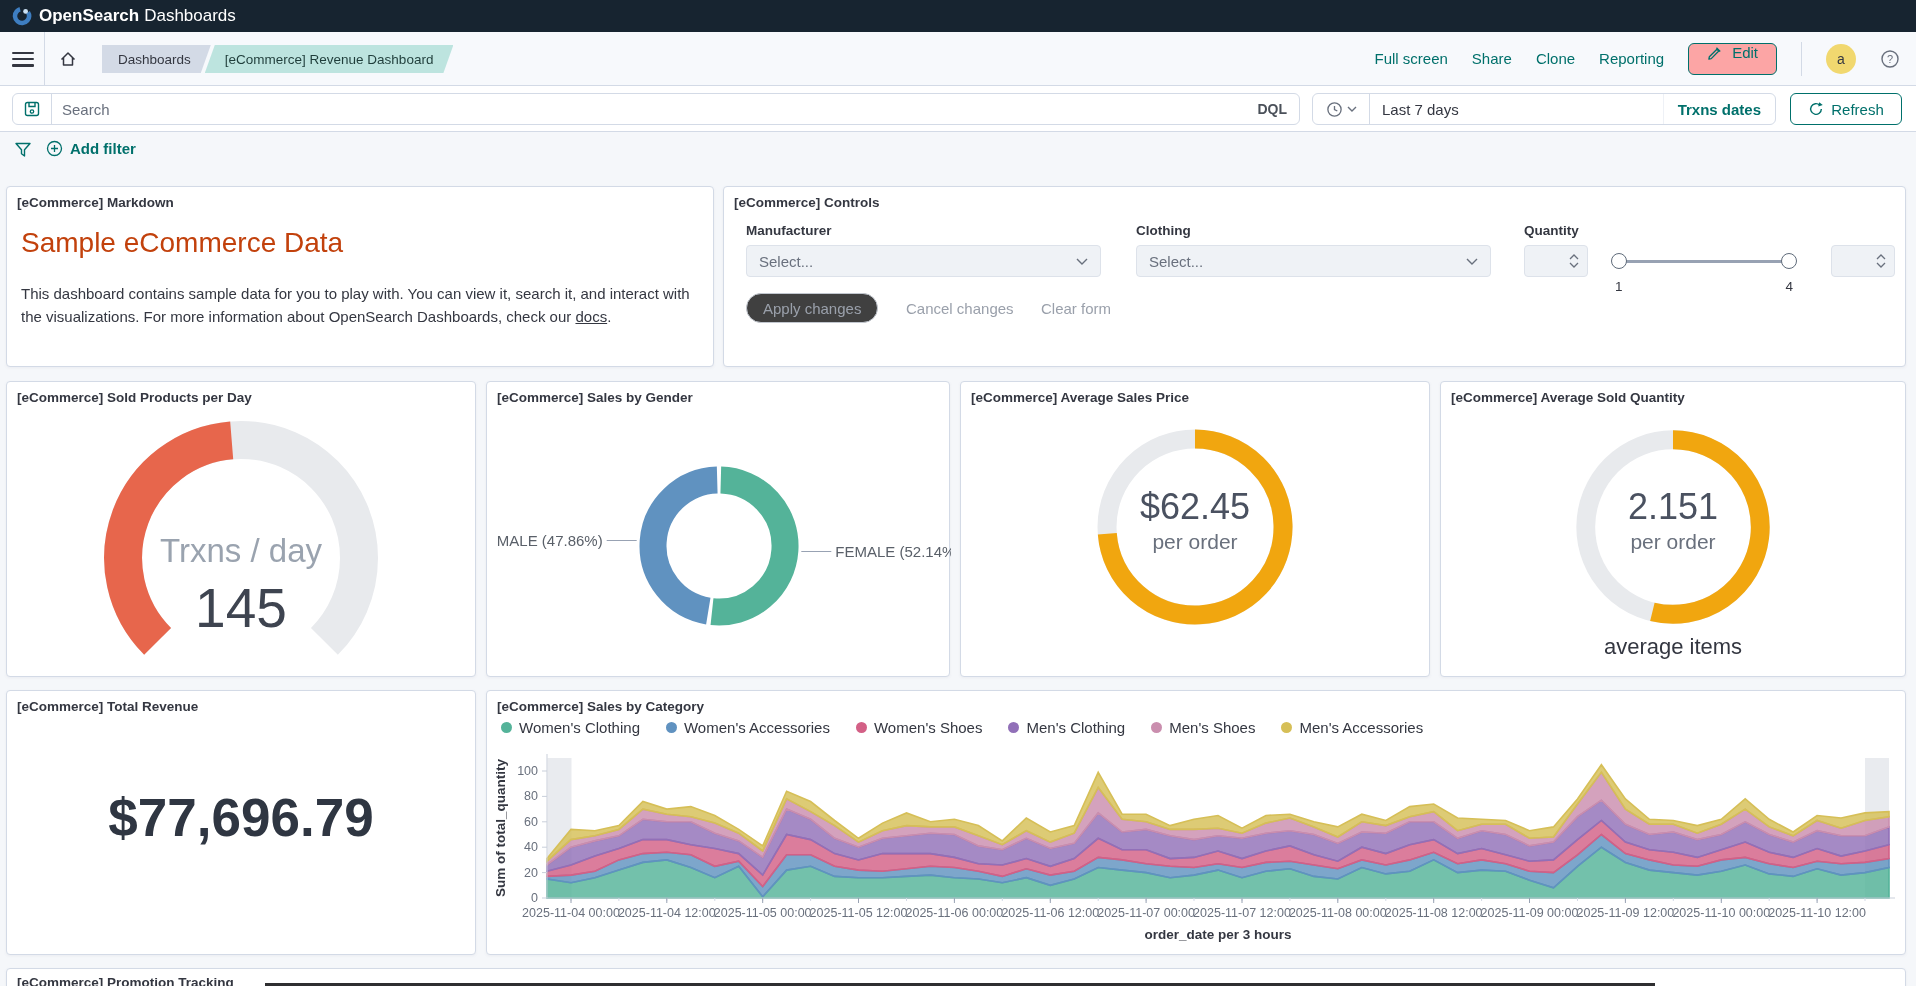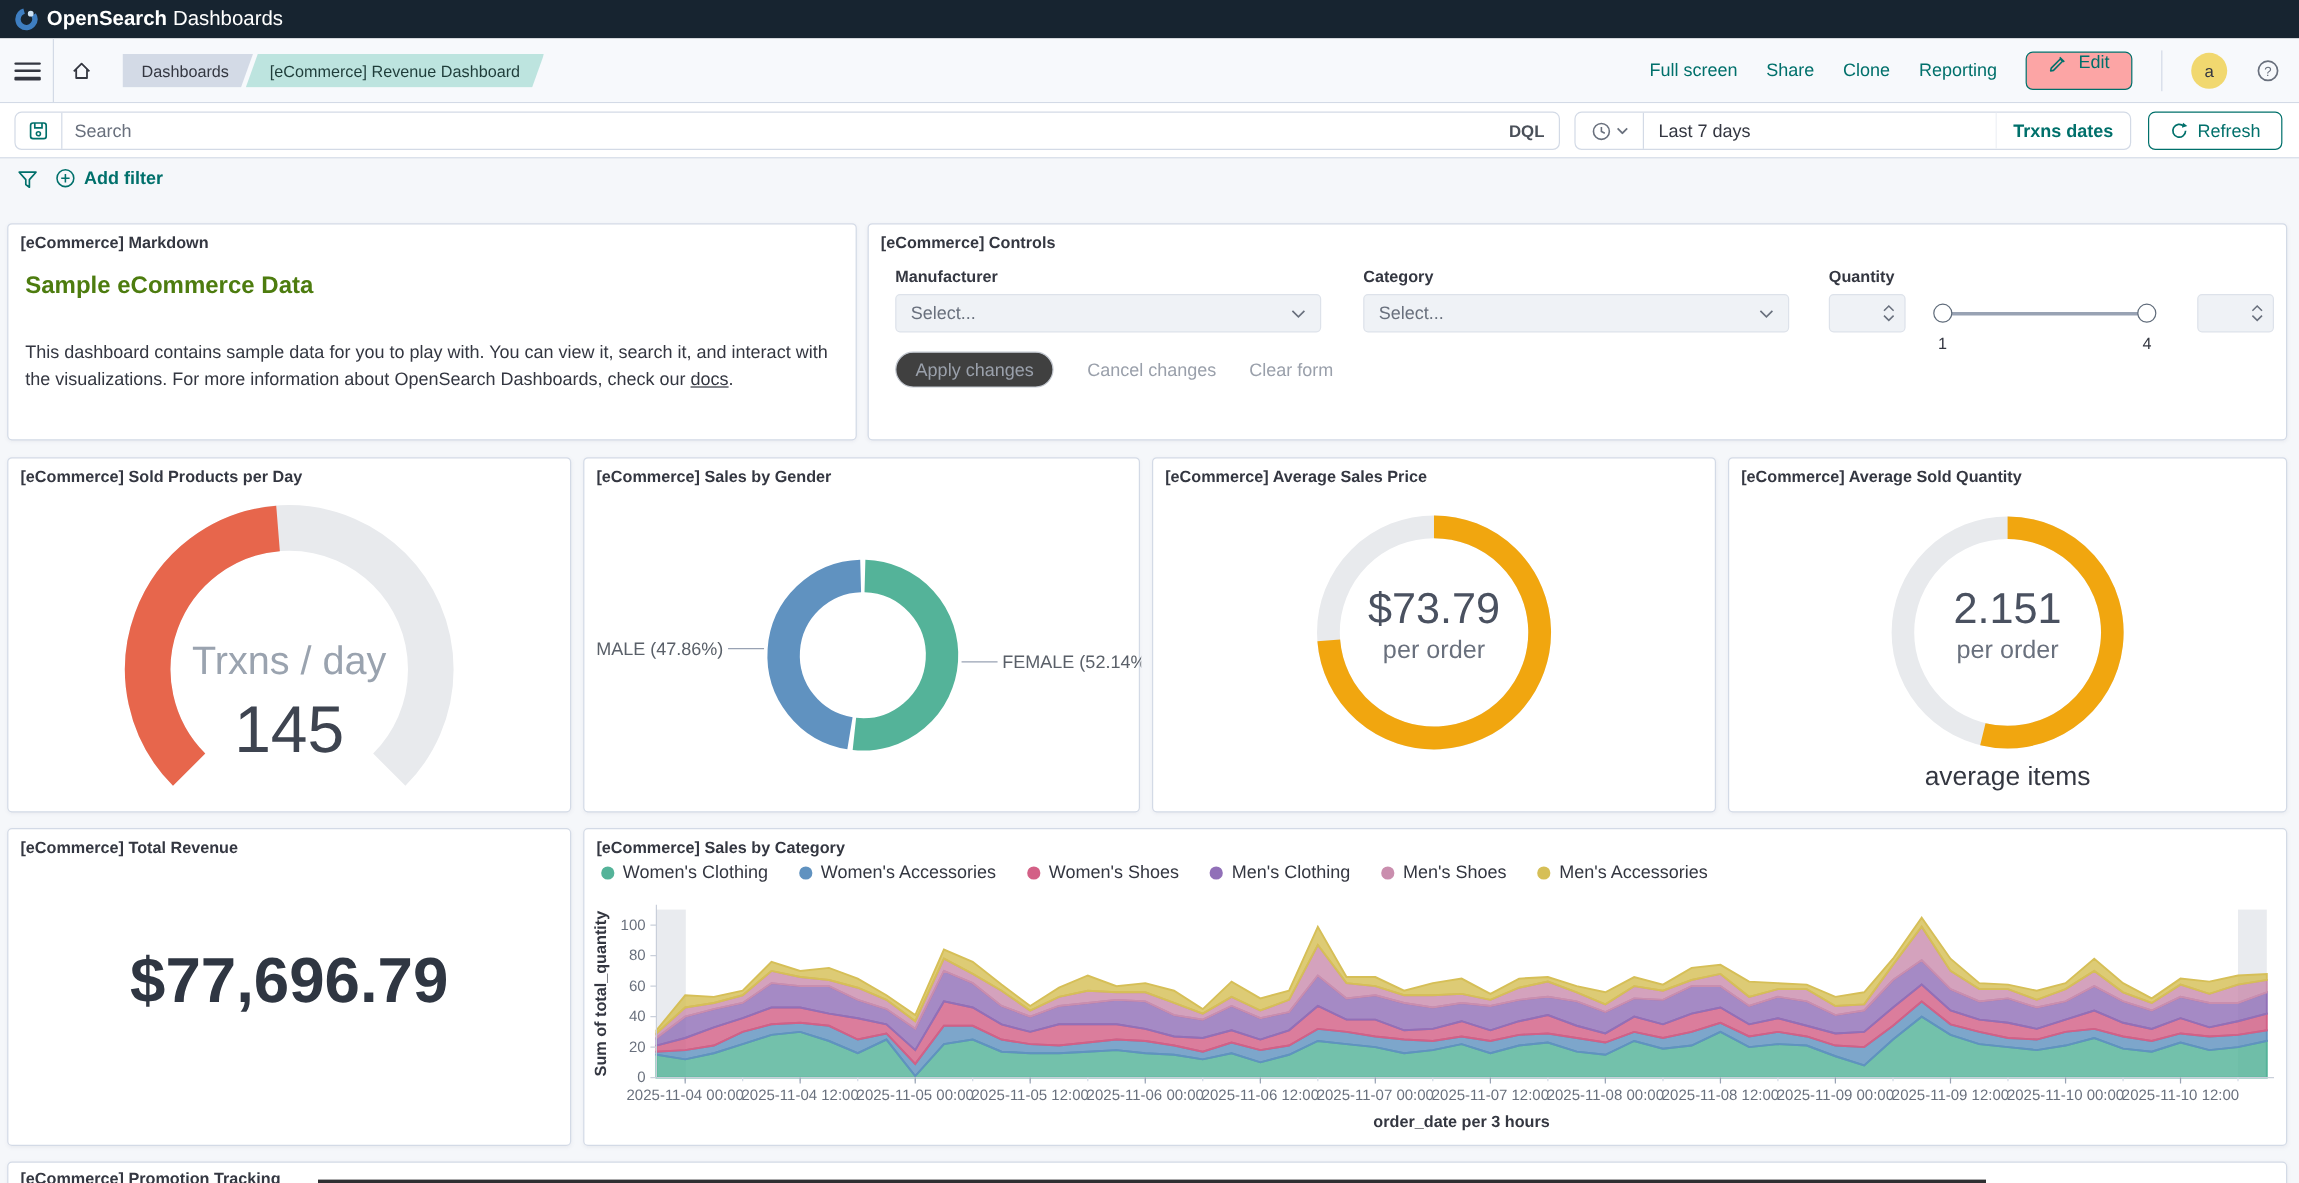--- a/index.html
+++ b/index.html
@@ -37,21 +37,21 @@
   .db-show{padding:0 14px;height:100%;display:flex;align-items:center;color:#00706B;font-weight:600;font-size:15px;border-left:1px solid #eef1f6;cursor:pointer;}
   .refresh-btn{position:absolute;left:1790px;top:7px;width:112px;height:32px;border:1px solid #00706B;color:#00706B;background:#fff;border-radius:6px;display:flex;align-items:center;justify-content:center;gap:7px;font-size:15px;cursor:pointer;box-sizing:border-box;}
   
   .filterrow{position:absolute;left:0;top:132px;width:100%;height:40px;}
   .funnel{position:absolute;left:14px;top:9px;cursor:pointer;}
   .addfilter{position:absolute;left:46px;top:8px;display:flex;align-items:center;gap:7px;color:#00706B;font-size:15px;font-weight:600;cursor:pointer;}
   
   .panel{position:absolute;background:#fff;border:1px solid #D3DAE6;border-radius:4px;box-shadow:0 1px 3px rgba(109,120,134,.08);box-sizing:border-box;}
   .ptitle{position:absolute;top:8px;left:10px;font-size:13.5px;font-weight:700;color:#343741;cursor:pointer;}
   
-  .md-h1{position:absolute;left:14px;top:40px;font-size:20px;font-weight:700;color:#4d7c0f;}
+  .md-h1{position:absolute;left:14px;top:40px;font-size:28px;font-weight:400;color:#c2410c;}
   .md-p{position:absolute;left:14px;top:80px;width:676px;font-size:15px;line-height:1.55;color:#343741;}
   .md-p a{color:#343741;text-decoration:underline;cursor:pointer;}
   
   .ctl-label{position:absolute;font-size:13.5px;font-weight:700;color:#343741;top:36px;}
   .ctl-select{position:absolute;top:58px;height:32px;background:#EFF2F6;border:1px solid #DDE2EA;border-radius:4px;display:flex;align-items:center;justify-content:space-between;padding:0 12px;font-size:15px;color:#69707D;box-sizing:border-box;cursor:pointer;}
   .stepper{position:absolute;top:58px;width:64px;height:32px;background:#EFF2F6;border:1px solid #DDE2EA;border-radius:4px;display:flex;align-items:center;justify-content:flex-end;padding-right:8px;box-sizing:border-box;cursor:pointer;}
   .slider{position:absolute;left:887px;top:58px;width:186px;height:32px;}
   .slider .track{position:absolute;left:8px;right:8px;top:15px;height:3px;background:#98A2B3;border-radius:2px;}
   .slider .handle{position:absolute;top:8px;width:16px;height:16px;background:#fff;border:1.5px solid #5f6b7a;border-radius:50%;box-sizing:border-box;cursor:pointer;}
   .slider .lab{position:absolute;top:34px;font-size:13.5px;color:#343741;}
@@ -187,21 +187,21 @@
 
   <div class="panel" style="left:723px;top:186px;width:1183px;height:181px;">
     <div class="ptitle">[eCommerce] Controls</div>
     <div class="ctl-label" style="left:22px;">Manufacturer</div>
     <div class="ctl-select" style="left:22px;width:355px;">
       <span>Select...</span>
       <svg width="12" height="7" viewBox="0 0 12 7">
           <path d="M1 1 L6 6 L11 1" fill="none" stroke="#69707D" stroke-width="1.4"></path>
         </svg>
     </div>
-    <div class="ctl-label" style="left:412px;">Category</div>
+    <div class="ctl-label" style="left:412px;">Clothing</div>
     <div class="ctl-select" style="left:412px;width:355px;">
       <span>Select...</span>
       <svg width="12" height="7" viewBox="0 0 12 7">
           <path d="M1 1 L6 6 L11 1" fill="none" stroke="#69707D" stroke-width="1.4"></path>
         </svg>
     </div>
     <div class="ctl-label" style="left:800px;">Quantity</div>
     <div class="stepper" style="left:800px;">
       <svg width="10" height="16" viewBox="0 0 10 16">
           <path d="M1 6 L5 2 L9 6" fill="none" stroke="#69707D" stroke-width="1.3"></path>
@@ -248,21 +248,21 @@
       </svg>
   </div>
 
   <div class="panel" style="left:960px;top:381px;width:470px;height:296px;padding-left:48px;">
     <div class="ptitle">[eCommerce] Average Sales Price</div>
     <svg id="svg-ring-price" width="468" height="216" viewBox="0 0 468 216" style="position:absolute;left:0;top:40px;">
         <circle cx="234" cy="105" r="88" fill="none" stroke="#E8EAED" stroke-width="19"></circle>
         <path d="M 234 17 A 88 88 0 1 1 146.3 111.7" fill="none" stroke="#F1A60F" stroke-width="19"></path>
       </svg>
     <div class="ring-block">
-      <div class="ring-value">$73.79</div>
+      <div class="ring-value">$62.45</div>
       <div class="ring-sub">per order</div>
     </div>
   </div>
 
   <div class="panel" style="left:1440px;top:381px;width:466px;height:296px;">
     <div class="ptitle">[eCommerce] Average Sold Quantity</div>
     <svg id="svg-ring-qty" width="464" height="216" viewBox="0 0 468 216" style="position:absolute;left:0;top:40px;">
         <circle cx="234" cy="105" r="88" fill="none" stroke="#E8EAED" stroke-width="19"></circle>
         <path d="M 234 17 A 88 88 0 1 1 213.2 190.5" fill="none" stroke="#F1A60F" stroke-width="19"></path>
       </svg>

